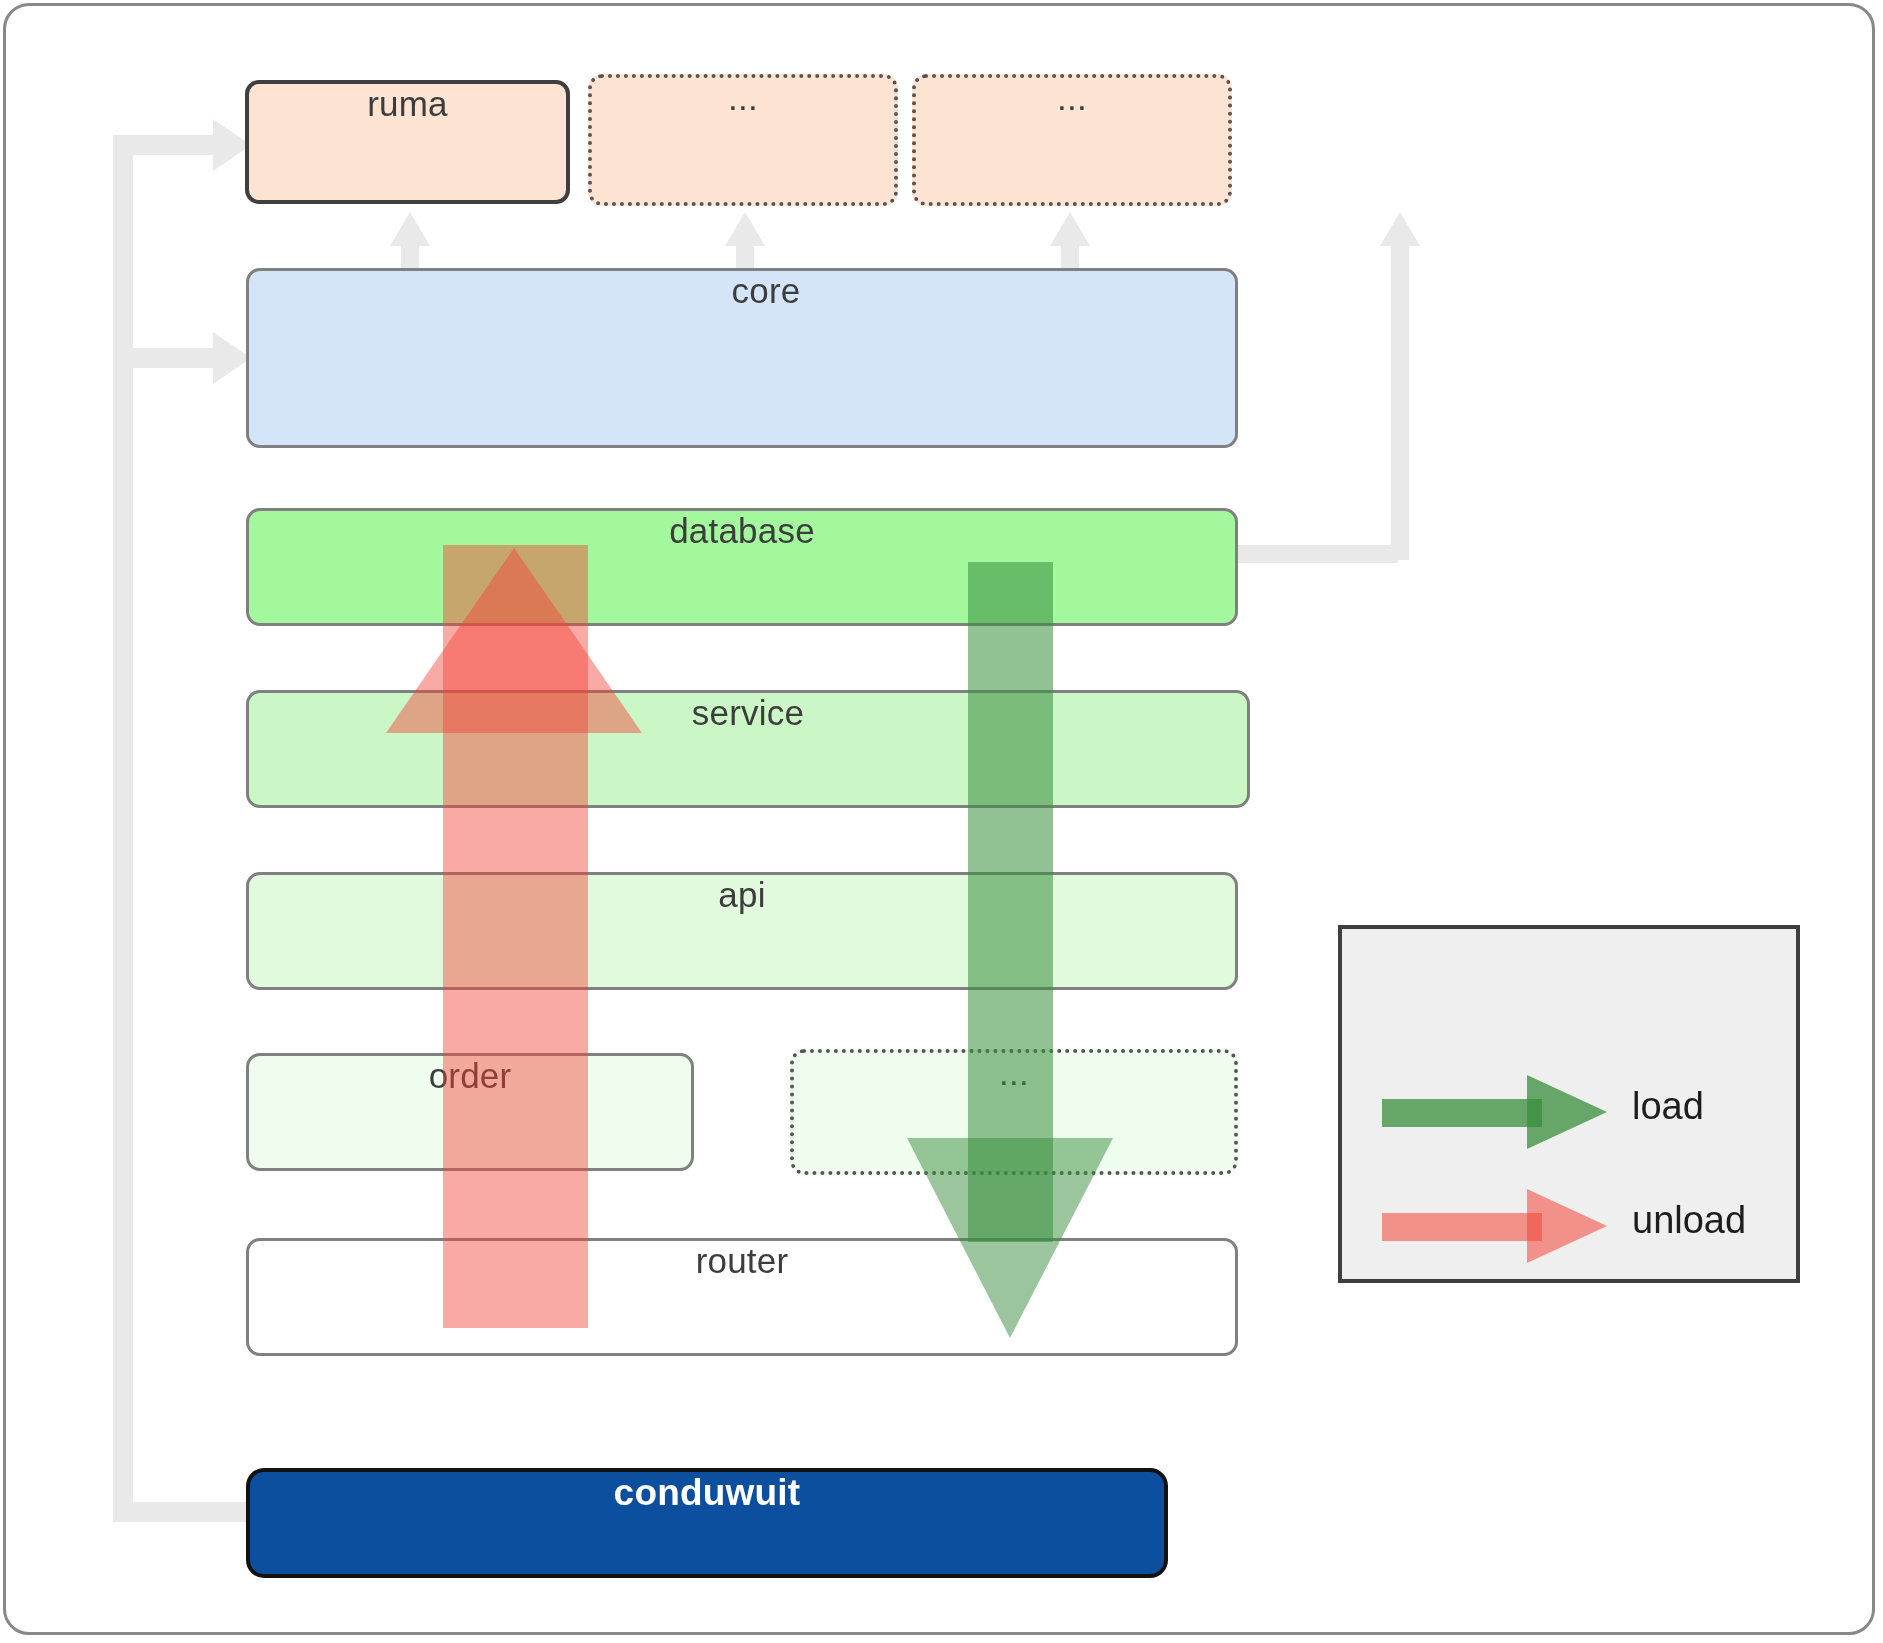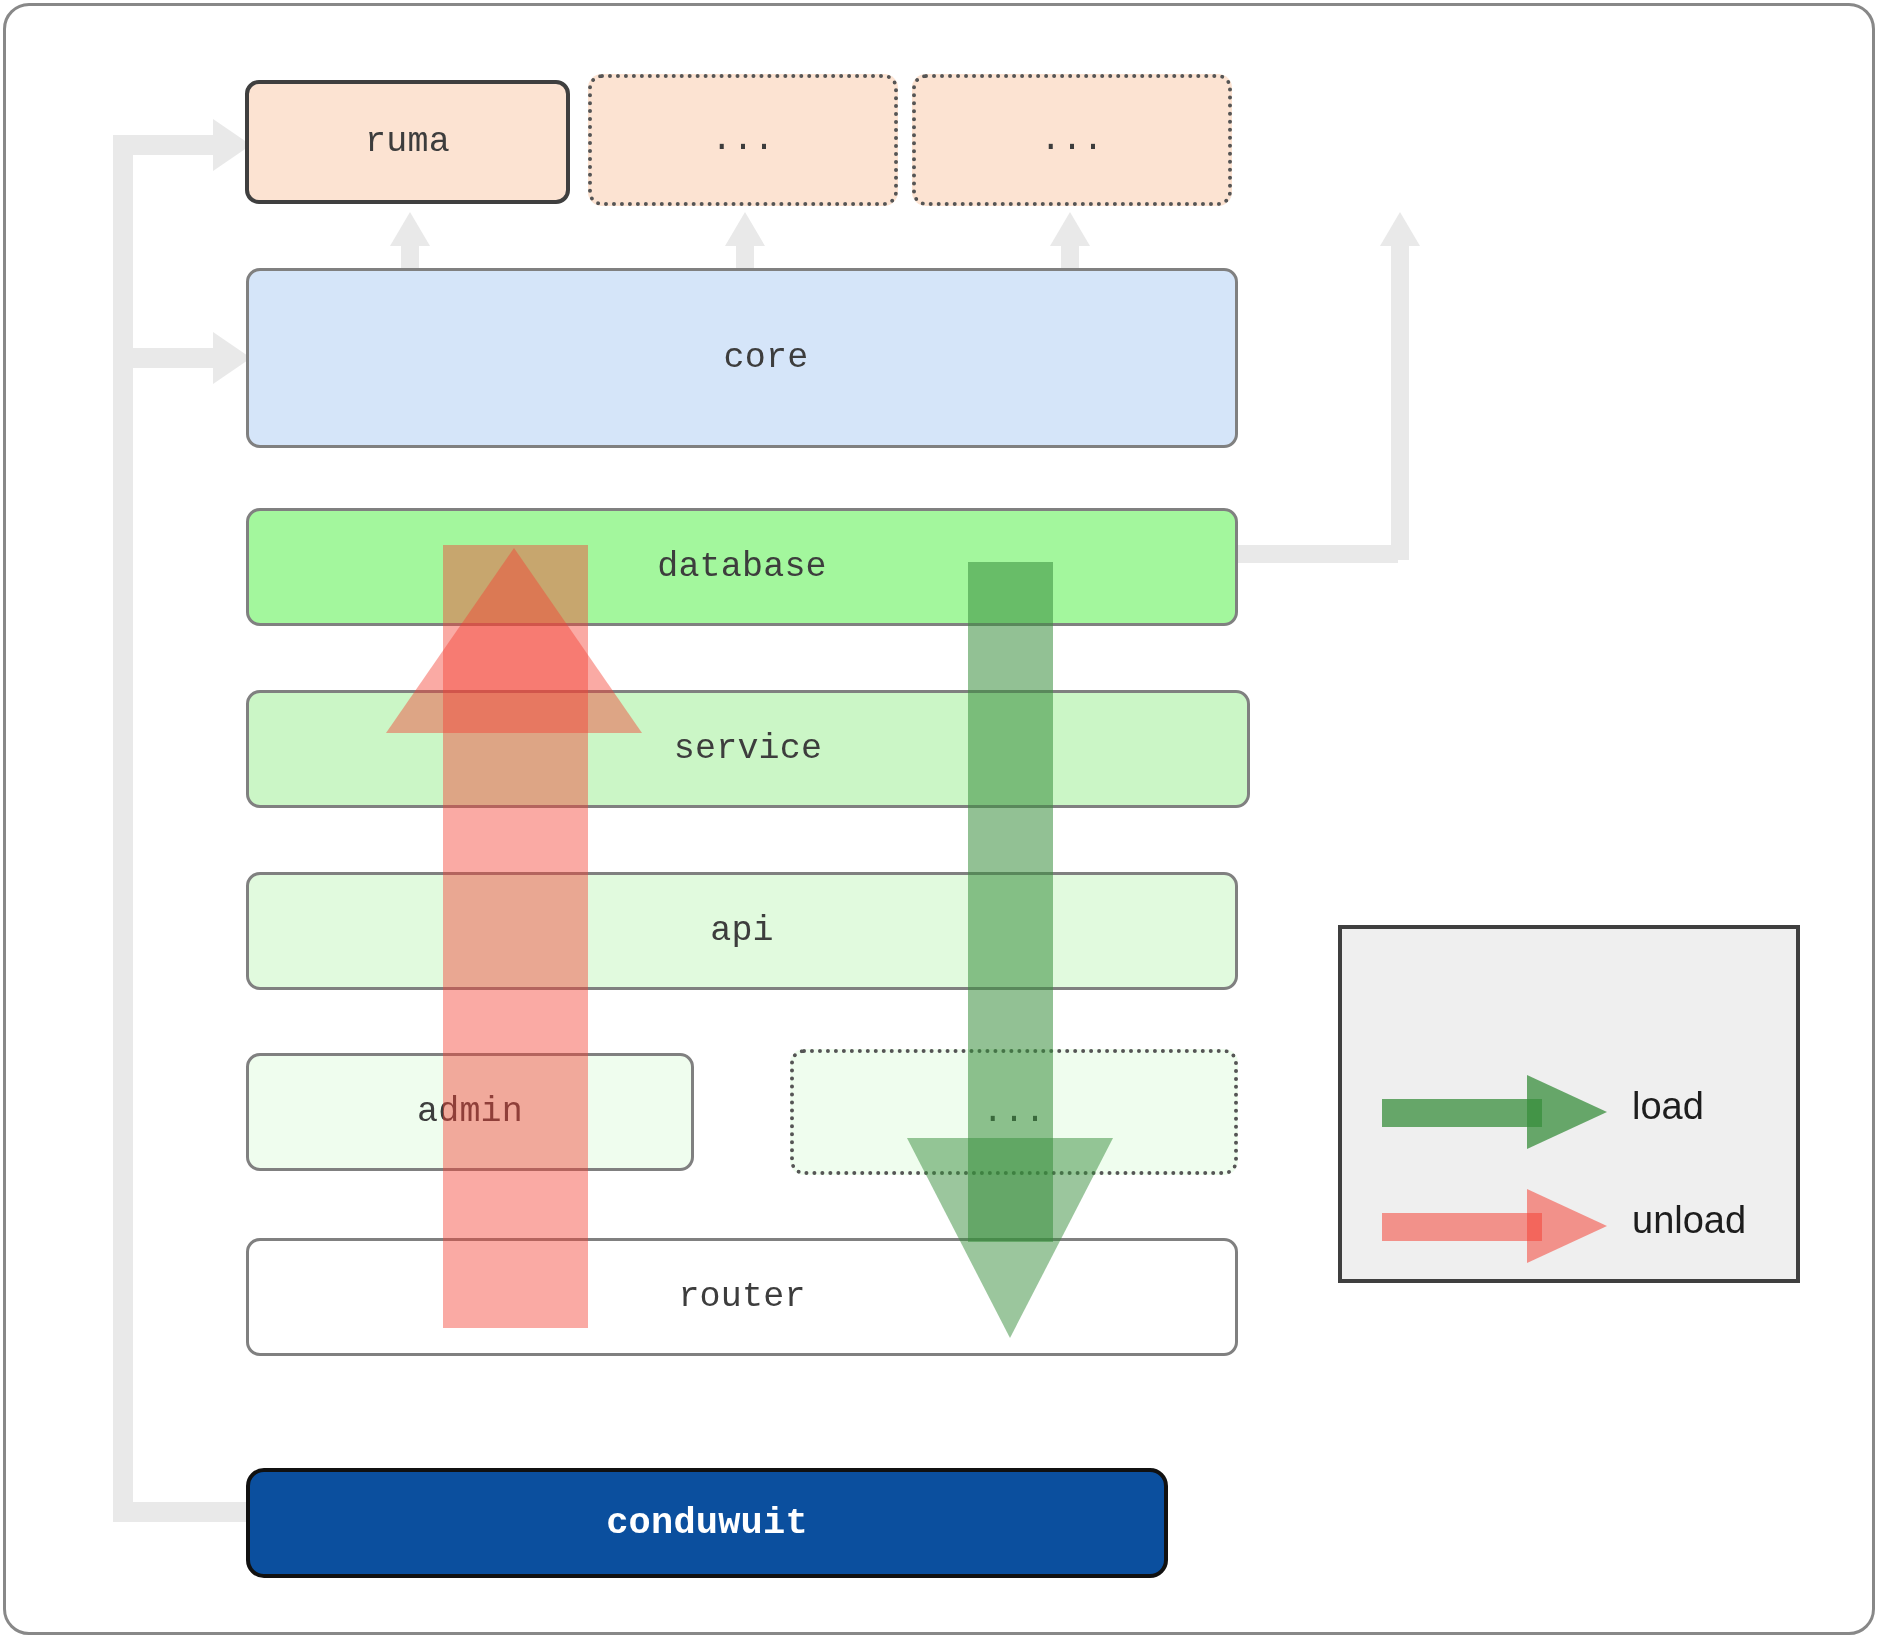--- a/index.html
+++ b/index.html
@@ -21,27 +21,26 @@
     border:3px solid #888888;
     border-radius:26px;
     background:#ffffff;
     box-sizing:border-box;
   }
 
   
   .node{
     position:absolute;
     box-sizing:border-box;
-    display:flex;align-items:center;justify-content:center;
+    display:flex;justify-content:center;
     border-radius:14px;
     font-size:35px;
     color:#3d3d3d;
     letter-spacing:.2px;
     z-index:4;
-    font-family:Liberation Mono, monospace;
   }
   .node.dark-border{border:4px solid #3f3f3f;}
   .node.grey-border{border:3px solid #808080;}
   .node.dotted-border{border:4px dotted #555555;}
 
   
   .dep{background:#fce3d2;}
   #dep-ruma   {left:245px; top:80px;  width:325px; height:124px;}
   #dep-dots-1 {left:588px; top:74px;  width:310px; height:132px;}
   #dep-dots-2 {left:912px; top:74px;  width:320px; height:132px;}
@@ -235,21 +234,21 @@
   <div class="node grey-border" id="node-database">
     <span>database</span>
   </div>
   <div class="node grey-border" id="node-service">
     <span>service</span>
   </div>
   <div class="node grey-border" id="node-api">
     <span>api</span>
   </div>
   <div class="node grey-border" id="node-admin">
-    <span>admin</span>
+    <span>order</span>
   </div>
   <div class="node dotted-border" id="node-dots-3">
     <span>...</span>
   </div>
   <div class="node grey-border" id="node-router">
     <span>router</span>
   </div>
   <div class="node" id="node-conduwuit">
     <span>conduwuit</span>
   </div>

